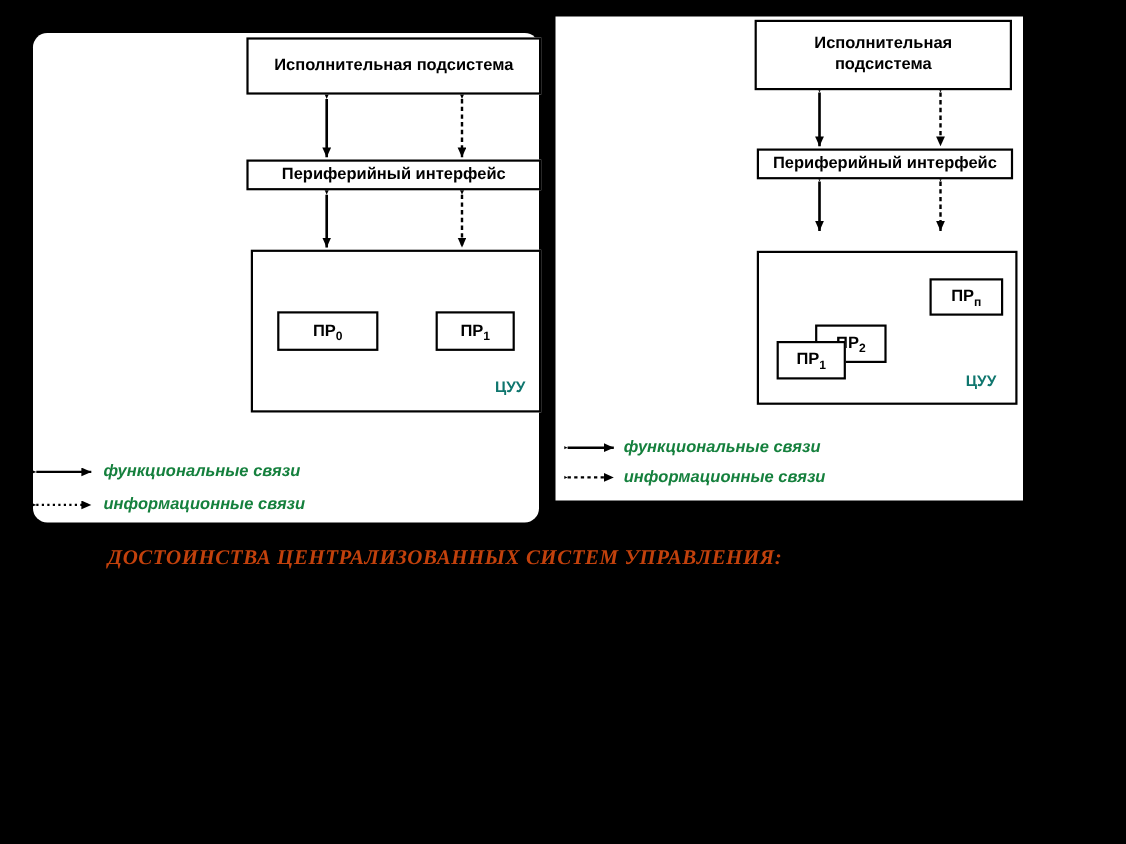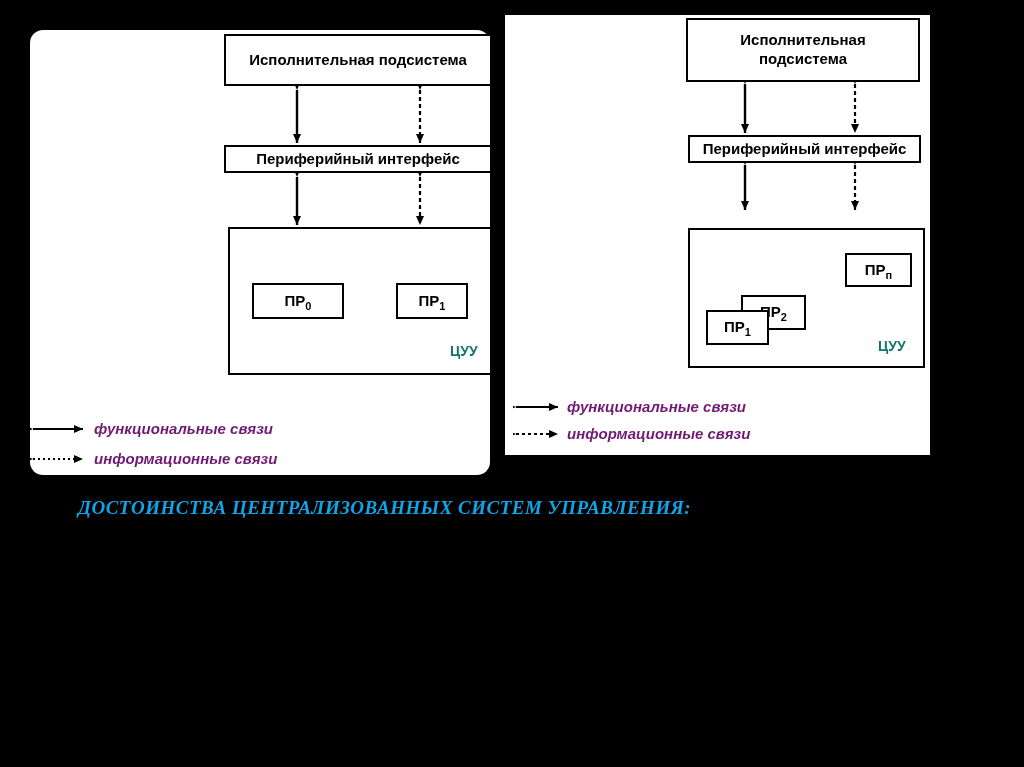--- a/index.html
+++ b/index.html
@@ -42,33 +42,34 @@
   }
 
   .legend-row {
     position:absolute;
     display:flex;
     align-items:center;
     gap:8px;
     font-weight:bold;
     font-style:italic;
     font-size:15px;
-    color:#701a75;
+    color:#15803d;
     white-space:nowrap;
   }
 
   .heading {
     position:absolute;
     font-family:"Liberation Serif", serif;
     font-weight:bold;
     font-style:italic;
     font-size:19px;
     letter-spacing:0.5px;
-    color:#0ea5e9;
+    color:#c2410c;
     white-space:nowrap;
+    margin-left:20px;
   }
   line { stroke:#000000; }
 </style>
 </head>
 <body>
 
 <div class="slide">
 
   <section class="panel panel-left">
 

